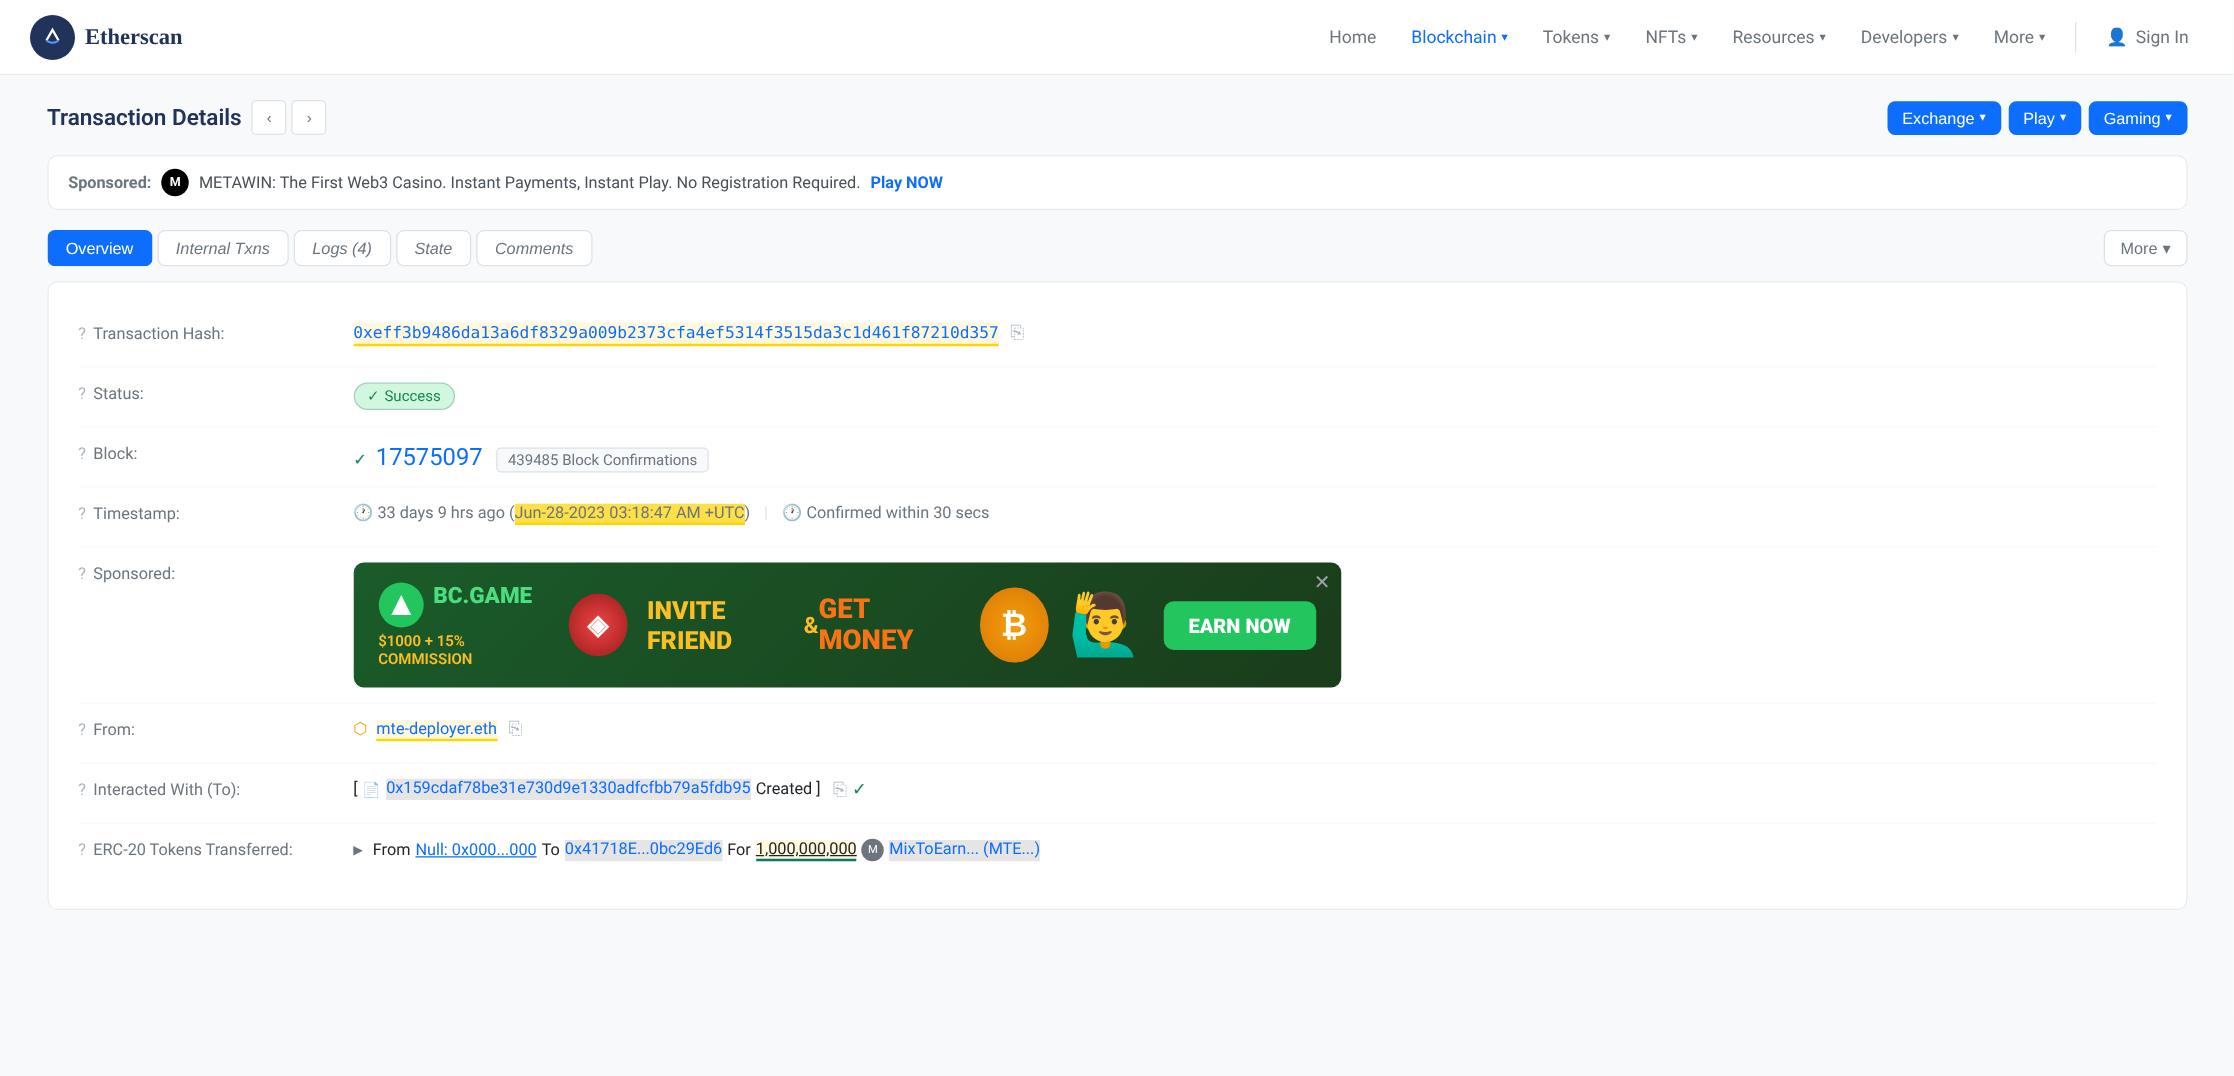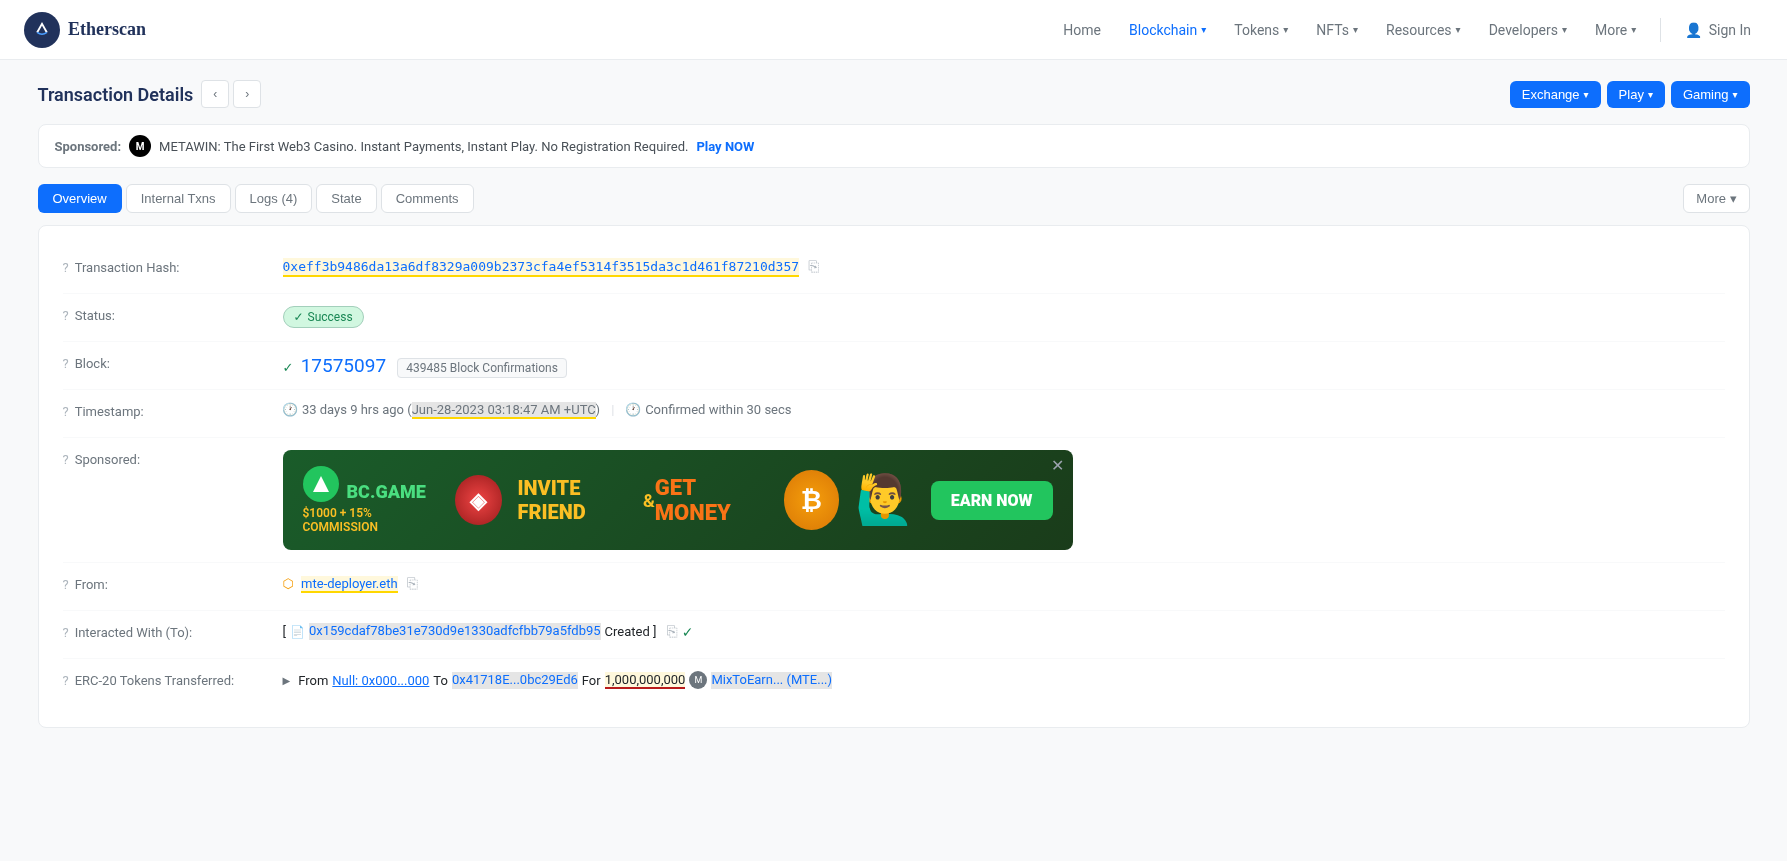--- a/index.html
+++ b/index.html
@@ -35,21 +35,21 @@
     .sponsored-label { font-weight: 700; color: #6c757d; }
     .metawin-icon { width: 22px; height: 22px; background: #000; border-radius: 50%; display: flex; align-items: center; justify-content: center; color: white; font-size: 10px; font-weight: bold; }
     .sponsored-text { color: #495057; }
     .play-now { color: #0d6efd; font-weight: 700; cursor: pointer; }
 
     
     .tabs-row { display: flex; align-items: center; justify-content: space-between; margin-bottom: 12px; }
     .tabs { display: flex; gap: 4px; }
     .tab { padding: 6px 14px; border-radius: 6px; cursor: pointer; font-size: 13px; border: 1px solid transparent; }
     .tab.active { background: #0d6efd; color: white; }
-    .tab.inactive { background: white; border-color: #dee2e6; color: #6c757d; }
+    .tab.inactive { background: white; border-color: #dee2e6; color: #6c757d; font-style: italic; }
     .more-btn { padding: 6px 12px; background: white; border: 1px solid #dee2e6; border-radius: 6px; cursor: pointer; font-size: 13px; color: #6c757d; display: flex; align-items: center; gap: 4px; }
 
     
     .details-card { background: white; border: 1px solid #e9ecef; border-radius: 8px; padding: 20px 24px; margin-top: 12px; }
     .detail-row { display: flex; align-items: flex-start; padding: 12px 0; border-bottom: 1px solid #f8f9fa; min-height: 48px; }
     .detail-row:last-child { border-bottom: none; }
     .detail-label { min-width: 220px; color: #6c757d; font-size: 13px; display: flex; align-items: flex-start; gap: 6px; padding-top: 2px; }
     .detail-label .help-icon { color: #adb5bd; font-size: 13px; }
     .detail-value { flex: 1; font-size: 13px; color: #212529; }
 
@@ -60,42 +60,42 @@
     
     .badge-success { background: #d1f7e0; color: #198754; border: 1px solid #a3cfbb; border-radius: 20px; padding: 3px 10px; font-size: 12px; display: inline-flex; align-items: center; gap: 4px; }
     .badge-success .check { color: #198754; }
 
     
     .block-link { color: #0d6efd; text-decoration: none; font-size: 19px; }
     .confirmations-badge { background: #f8f9fa; border: 1px solid #dee2e6; border-radius: 4px; padding: 2px 8px; font-size: 12px; color: #6c757d; margin-left: 8px; }
 
     
     .timestamp-text { color: #6c757d; font-size: 13px; }
-    .timestamp-highlight { background: #e5e5e5; border-bottom: 2px solid #ffd700; }
+    .timestamp-highlight { background: #fde047; border-bottom: 2px solid #ffd700; }
     .divider-pipe { margin: 0 8px; color: #dee2e6; }
     .confirmed-text { color: #6c757d; }
 
     
     .ad-banner { background: linear-gradient(135deg, #1a5c2a 0%, #1a3c1a 100%); border-radius: 8px; padding: 16px 20px; display: flex; align-items: center; gap: 16px; max-width: 790px; position: relative; overflow: hidden; cursor: pointer; }
-    .ad-logo { color: #4ade80; font-weight: 900; font-size: 22px; display: flex; align-items: flex-end; gap: 8px; }
+    .ad-logo { color: #4ade80; font-weight: 900; font-size: 22px; display: flex; align-items: flex-start; gap: 8px; }
     .ad-logo-icon { width: 36px; height: 36px; background: #22c55e; border-radius: 50%; display: flex; align-items: center; justify-content: center; color: white; font-weight: bold; font-size: 18px; }
     .ad-commission { color: #fbbf24; font-size: 12px; font-weight: 600; }
     .ad-earn-btn { background: #22c55e; color: white; padding: 10px 20px; border-radius: 8px; font-weight: 900; font-size: 16px; white-space: nowrap; cursor: pointer; }
     .ad-close { position: absolute; top: 6px; right: 8px; color: #9ca3af; font-size: 16px; cursor: pointer; }
 
     
     .wallet-icon { color: #f59e0b; font-size: 13px; margin-right: 4px; }
     .address-link { color: #0d6efd; text-decoration: none; font-size: 13px; background: #e5e5e5; border-bottom: 2px solid transparent; }
     .interacted-row { display: flex; align-items: center; gap: 4px; }
     .contract-icon { color: #6c757d; font-size: 12px; }
     .verified-icon { color: #198754; font-size: 14px; }
 
     
     .token-transfer { display: flex; align-items: center; gap: 4px; flex-wrap: wrap; }
-    .token-highlight { background: #fff8dc; border-bottom: 2px solid #b91c1c; }
+    .token-highlight { background: #fff8dc; border-bottom: 2px solid #0f766e; text-decoration: underline; }
     .null-link { color: #0d6efd; }
     .token-icon { width: 18px; height: 18px; border-radius: 50%; background: #6c757d; display: inline-flex; align-items: center; justify-content: center; color: white; font-size: 9px; }
     .triangle { color: #6c757d; font-size: 10px; margin-right: 4px; }
   </style>
 </head>
 <body>
 
 <div class="header">
   <a class="logo" href="#">
     <div class="logo-icon">

